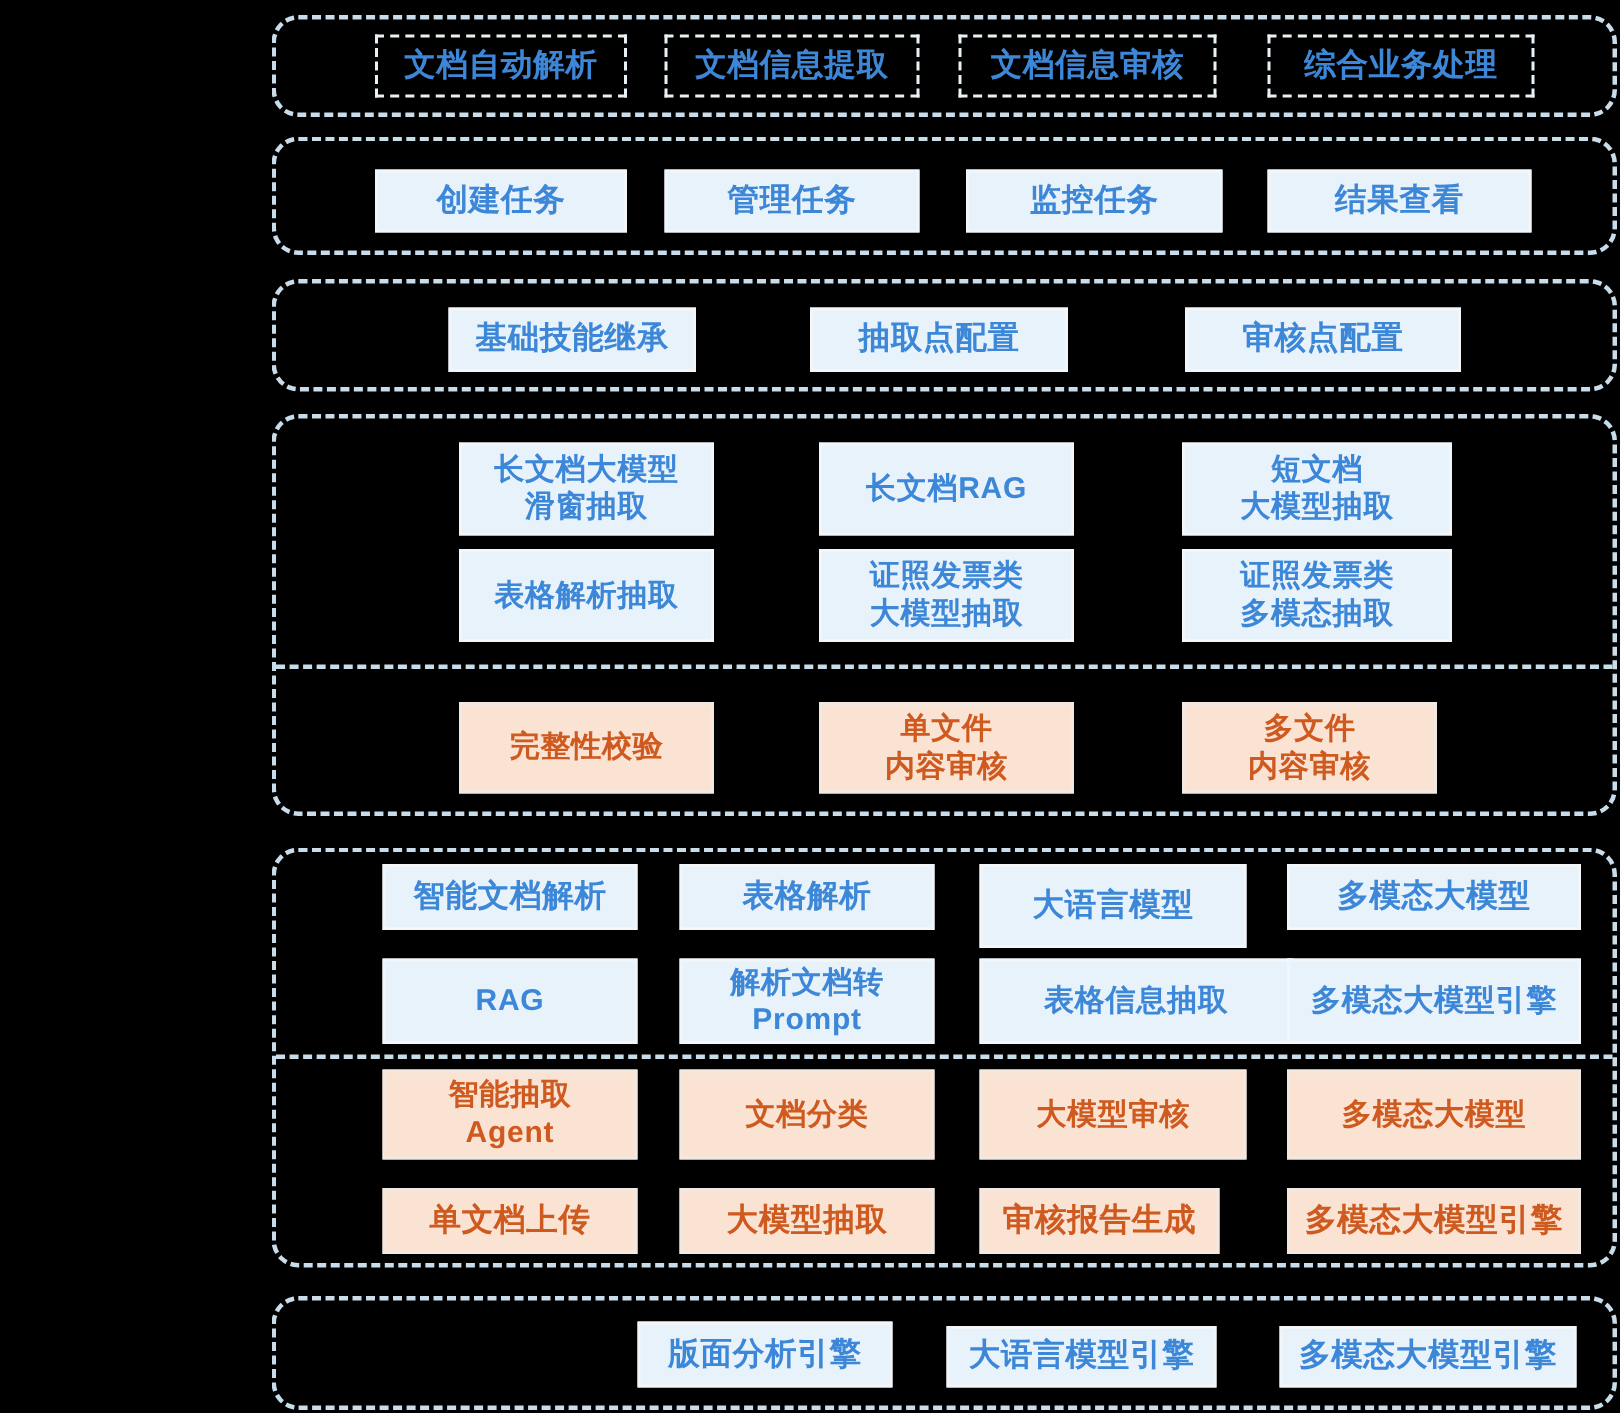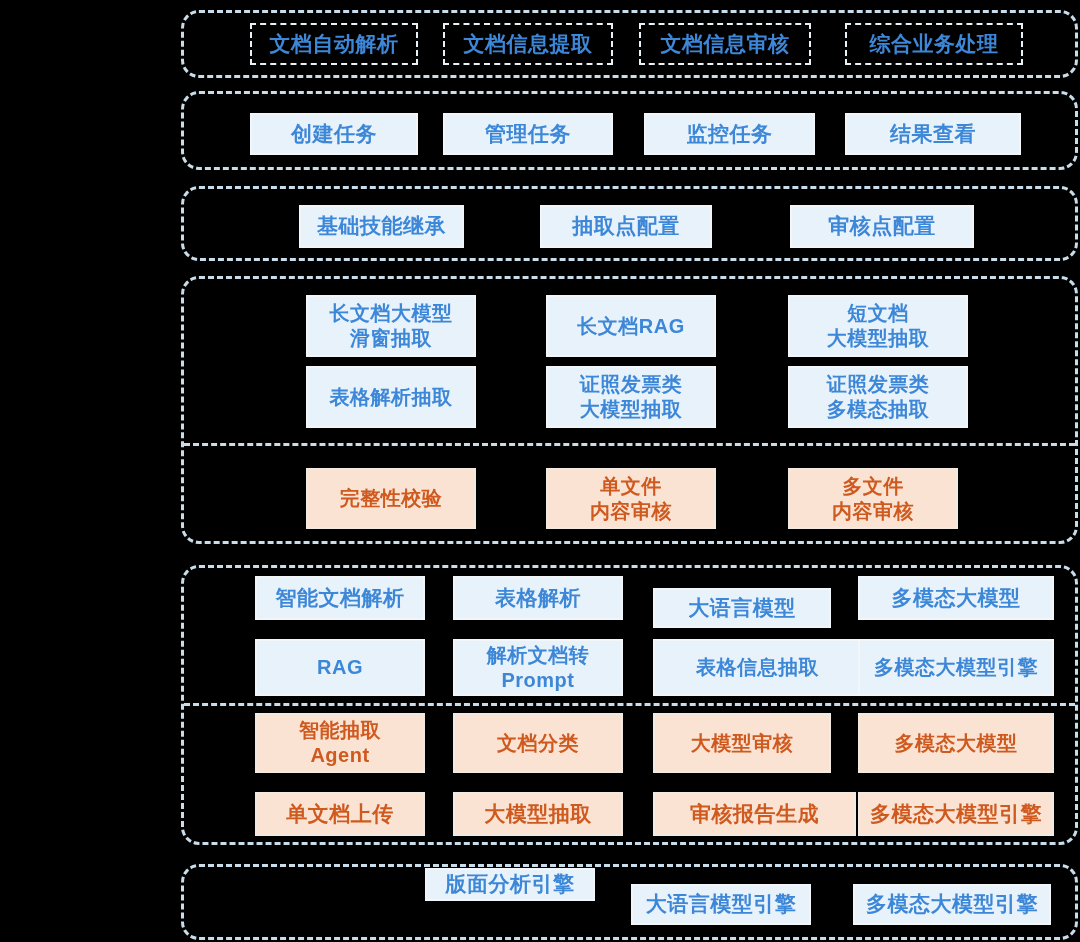--- a/index.html
+++ b/index.html
@@ -88,42 +88,42 @@
     <div class="chip orange two" style="left:122px;top:189px;width:170px;height:61px">完整性校验</div>
     <div class="chip orange two" style="left:362px;top:189px;width:170px;height:61px">单文件
 内容审核</div>
     <div class="chip orange two" style="left:604px;top:189px;width:170px;height:61px">多文件
 内容审核</div>
   </div>
 
   <div class="layer" style="top:565px;height:280px">
     <div class="chip blue" style="left:71px;top:8px;width:170px;height:44px">智能文档解析</div>
     <div class="chip blue" style="left:269px;top:8px;width:170px;height:44px">表格解析</div>
-    <div class="chip blue" style="left:469px;top:20px;width:178px;height:40px">大语言模型</div>
+    <div class="chip blue" style="left:469px;top:8px;width:178px;height:56px">大语言模型</div>
     <div class="chip blue" style="left:674px;top:8px;width:196px;height:44px">多模态大模型</div>
 
     <div class="chip blue two" style="left:71px;top:71px;width:170px;height:57px">RAG</div>
     <div class="chip blue two" style="left:269px;top:71px;width:170px;height:57px">解析文档转
 Prompt</div>
     <div class="chip blue two" style="left:469px;top:71px;width:209px;height:57px">表格信息抽取</div>
     <div class="chip blue two" style="left:674px;top:71px;width:196px;height:57px">多模态大模型引擎</div>
 
     <div class="divider" style="top:135px"></div>
 
     <div class="chip orange two" style="left:71px;top:145px;width:170px;height:60px">智能抽取
 Agent</div>
     <div class="chip orange two" style="left:269px;top:145px;width:170px;height:60px">文档分类</div>
     <div class="chip orange two" style="left:469px;top:145px;width:178px;height:60px">大模型审核</div>
     <div class="chip orange two" style="left:674px;top:145px;width:196px;height:60px">多模态大模型</div>
 
     <div class="chip orange" style="left:71px;top:224px;width:170px;height:44px">单文档上传</div>
     <div class="chip orange" style="left:269px;top:224px;width:170px;height:44px">大模型抽取</div>
-    <div class="chip orange" style="left:469px;top:224px;width:203px;height:44px">审核报告生成</div>
+    <div class="chip orange" style="left:469px;top:224px;width:160px;height:44px">审核报告生成</div>
     <div class="chip orange" style="left:674px;top:224px;width:196px;height:44px">多模态大模型引擎</div>
   </div>
 
   <div class="layer" style="top:864px;height:76px">
-    <div class="chip blue" style="left:241px;top:1px;width:170px;height:33px">版面分析引擎</div>
+    <div class="chip blue" style="left:241px;top:14px;width:170px;height:44px">版面分析引擎</div>
     <div class="chip blue" style="left:447px;top:17px;width:180px;height:41px">大语言模型引擎</div>
     <div class="chip blue" style="left:669px;top:17px;width:198px;height:41px">多模态大模型引擎</div>
   </div>
 
 </div>
 
 </body></html>

